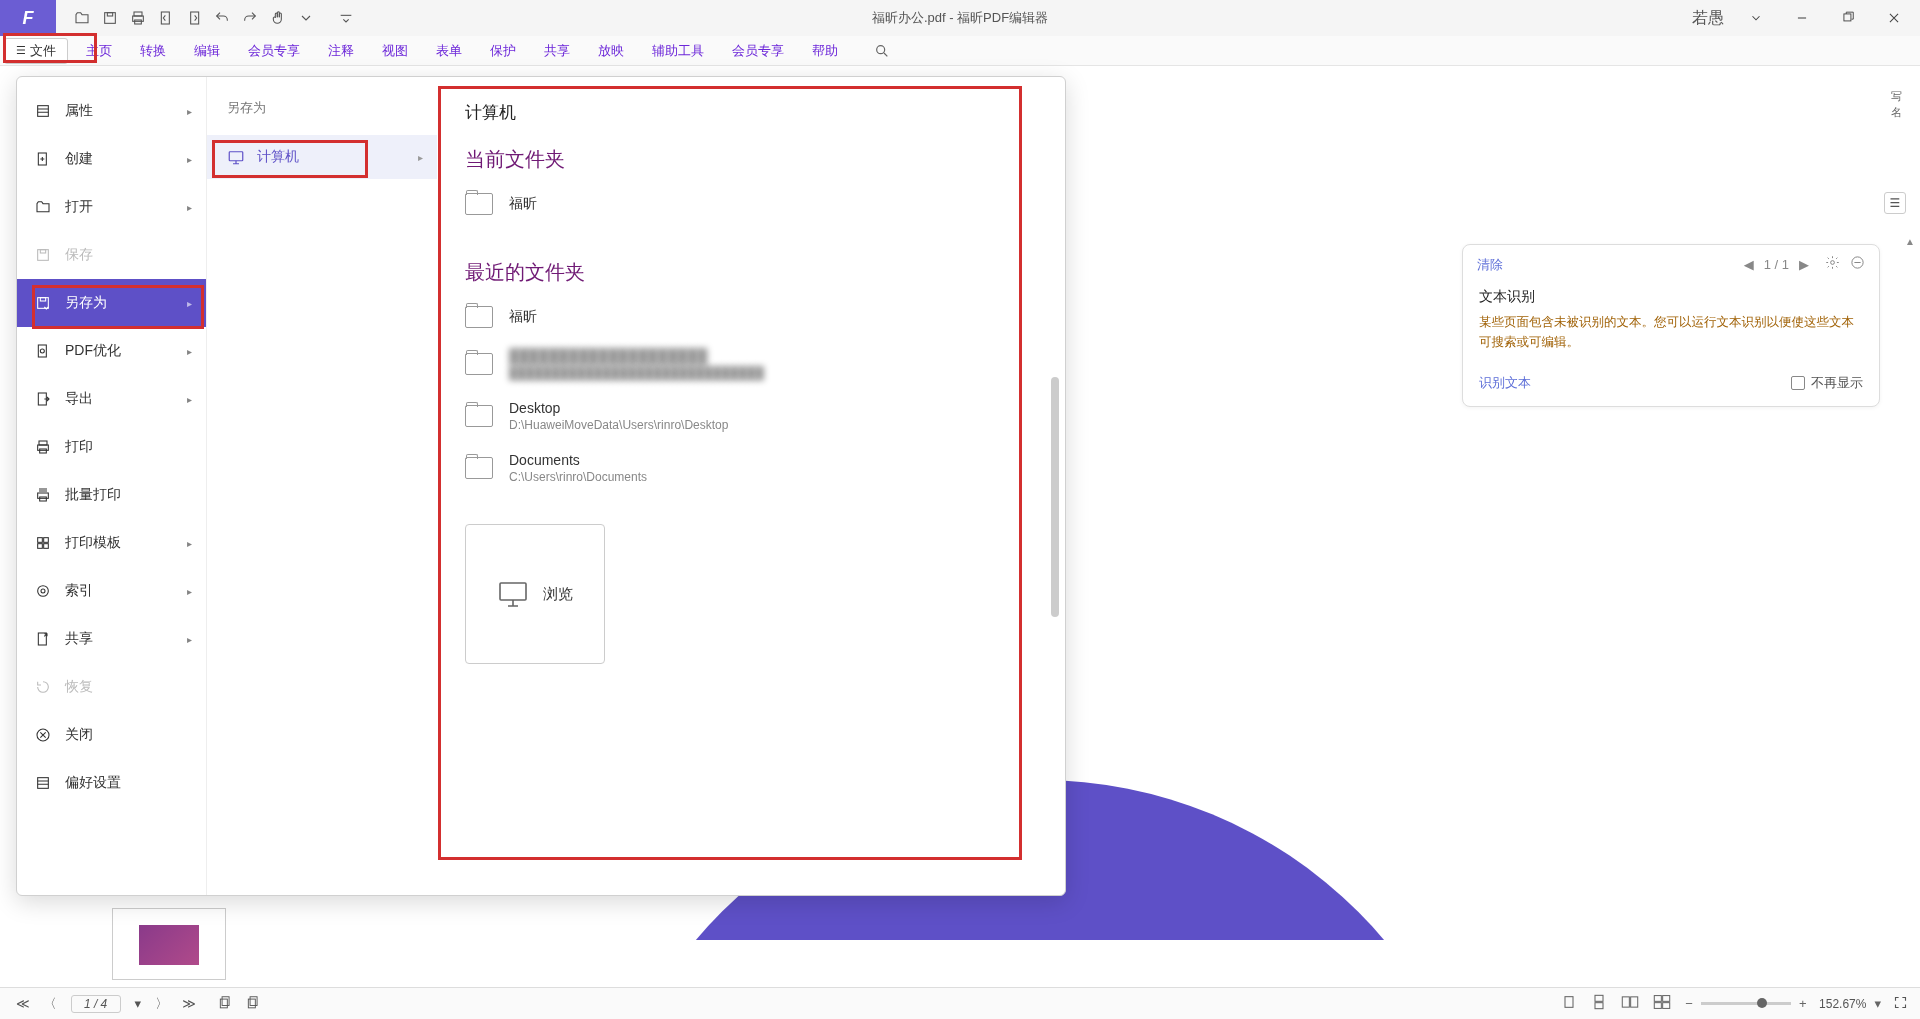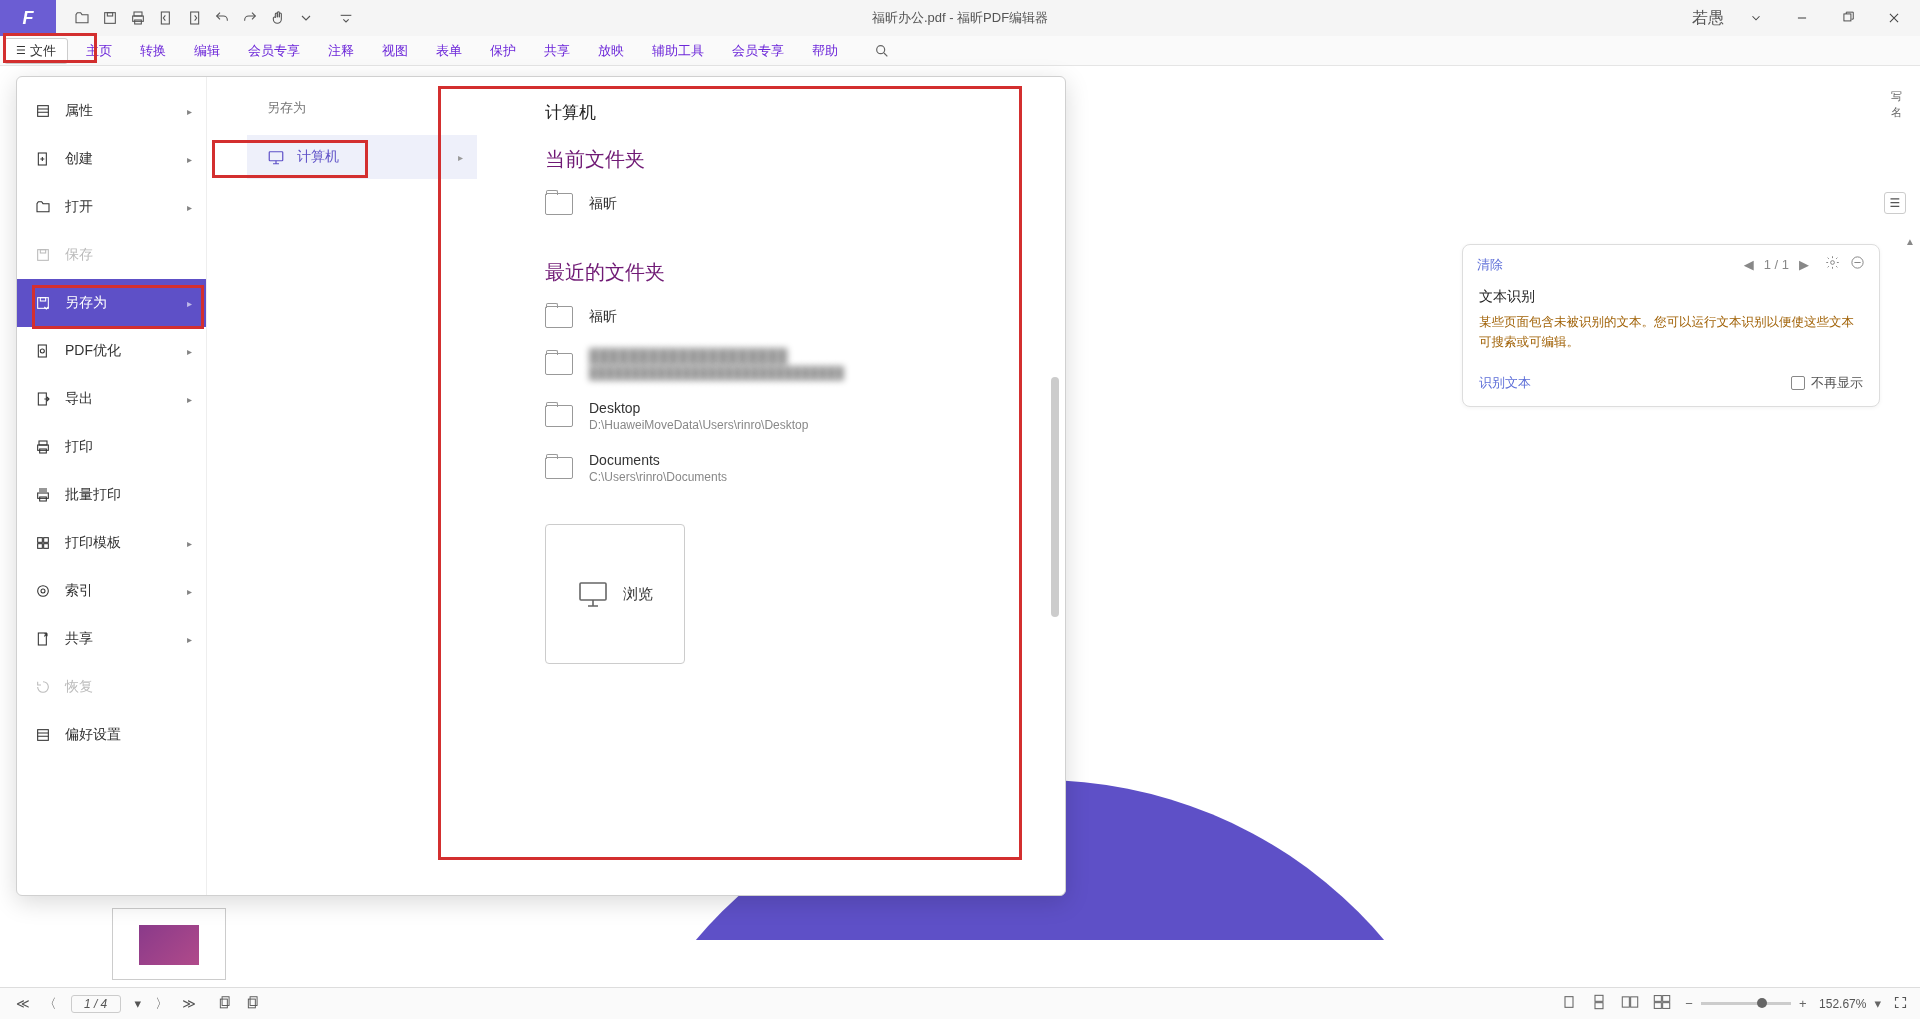--- a/index.html
+++ b/index.html
@@ -27,21 +27,21 @@
 
 
 .tool-stub { position: absolute; right: 0; top: 66px; width: 1080px; height: 100px; z-index: 1; }
 .tool-stub .grp { position: absolute; right: 18px; top: 22px; font-size: 11px; color: #666; text-align: center; line-height: 16px; }
 
 
 .qprops { position: absolute; right: 14px; top: 192px; }
 .qprops .qi { width: 22px; height: 22px; border: 1px solid #ccc; border-radius: 3px; display: inline-flex; align-items: center; justify-content: center; font-size: 12px; color: #555; }
 
 
-.popup { position: absolute; left: 16px; top: 76px; width: 1050px; height: 820px; background: #fff; border: 1px solid #d0d0d0; border-radius: 6px; box-shadow: 0 6px 24px rgba(0,0,0,0.15); z-index: 10; display: flex; gap: 40px; }
+.popup { position: absolute; left: 16px; top: 76px; width: 1050px; height: 820px; background: #fff; border: 1px solid #d0d0d0; border-radius: 6px; box-shadow: 0 6px 24px rgba(0,0,0,0.15); z-index: 10; display: flex; }
 .col1 { width: 190px; padding: 10px 0; border-right: 1px solid #eee; }
 .col1 .m1 { display: flex; align-items: center; height: 48px; padding: 0 18px; font-size: 14px; color: #333; cursor: pointer; position: relative; }
 .col1 .m1.disabled { color: #bbb; }
 .col1 .m1.active { background: #5e50c7; color: #fff; }
 .col1 .m1 .ic { width: 18px; margin-right: 12px; display: inline-flex; }
 .col1 .m1 .ic svg { width: 16px; height: 16px; }
 .col1 .m1 .arrow { position: absolute; right: 14px; font-size: 10px; color: inherit; opacity: .6; }
 .col2 { width: 230px; padding: 18px 0; }
 .col2 .hd { font-size: 13px; color: #777; padding: 4px 20px 18px; }
 .col2 .m2 { height: 44px; display: flex; align-items: center; padding: 0 20px; font-size: 14px; color: #333; cursor: pointer; position: relative; }
@@ -370,20 +370,29 @@
           <svg viewBox="0 0 24 24" fill="none" stroke="currentColor" stroke-width="1.6">
             <path d="M4 12a8 8 0 108-8"></path>
             <path d="M4 4v5h5"></path>
           </svg>
         </span>
         <span>恢复</span>
       </div>
     <div class="m1">
         <span class="ic">
           <svg viewBox="0 0 24 24" fill="none" stroke="currentColor" stroke-width="1.6">
+            <circle cx="12" cy="12" r="9"></circle>
+            <path d="M8 8l8 8M16 8l-8 8"></path>
+          </svg>
+        </span>
+        <span>关闭</span>
+      </div>
+    <div class="m1">
+        <span class="ic">
+          <svg viewBox="0 0 24 24" fill="none" stroke="currentColor" stroke-width="1.6">
             <rect x="4" y="4" width="16" height="16"></rect>
             <path d="M4 9h16M4 14h16"></path>
           </svg>
         </span>
         <span>偏好设置</span>
       </div>
   </div>
 
   <div class="col2">
     <div class="hd">另存为</div>

